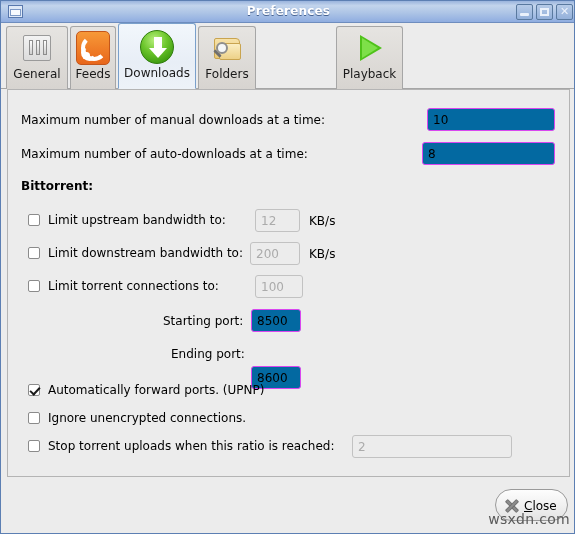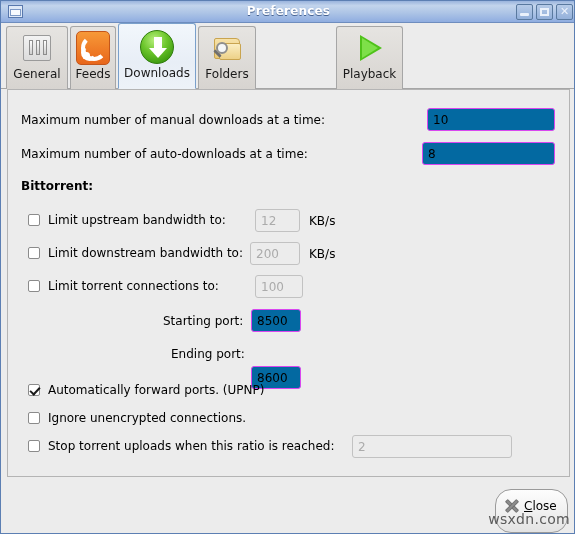--- a/index.html
+++ b/index.html
@@ -366,21 +366,21 @@
   #actionbar {
     position: absolute;
     left: 0; top: 476px;
     width: 575px;
     height: 58px;
     background: #ececec;
   }
   #close-button {
     position: absolute;
     right: 8px; top: 12px;
-    width: 73px; height: 44px;
+    width: 73px; height: 32px;
     box-sizing: border-box;
     background: linear-gradient(to bottom,#fdfdfd 0%, #f1f1f1 50%, #e3e3e3 100%);
     border: 1px solid #9a9a9a;
     border-radius: 16px;
     cursor: default;
     margin-left: 12px;
   }
   #close-button .x-icon {
     position: absolute;
     left: 8px; top: 8px;

